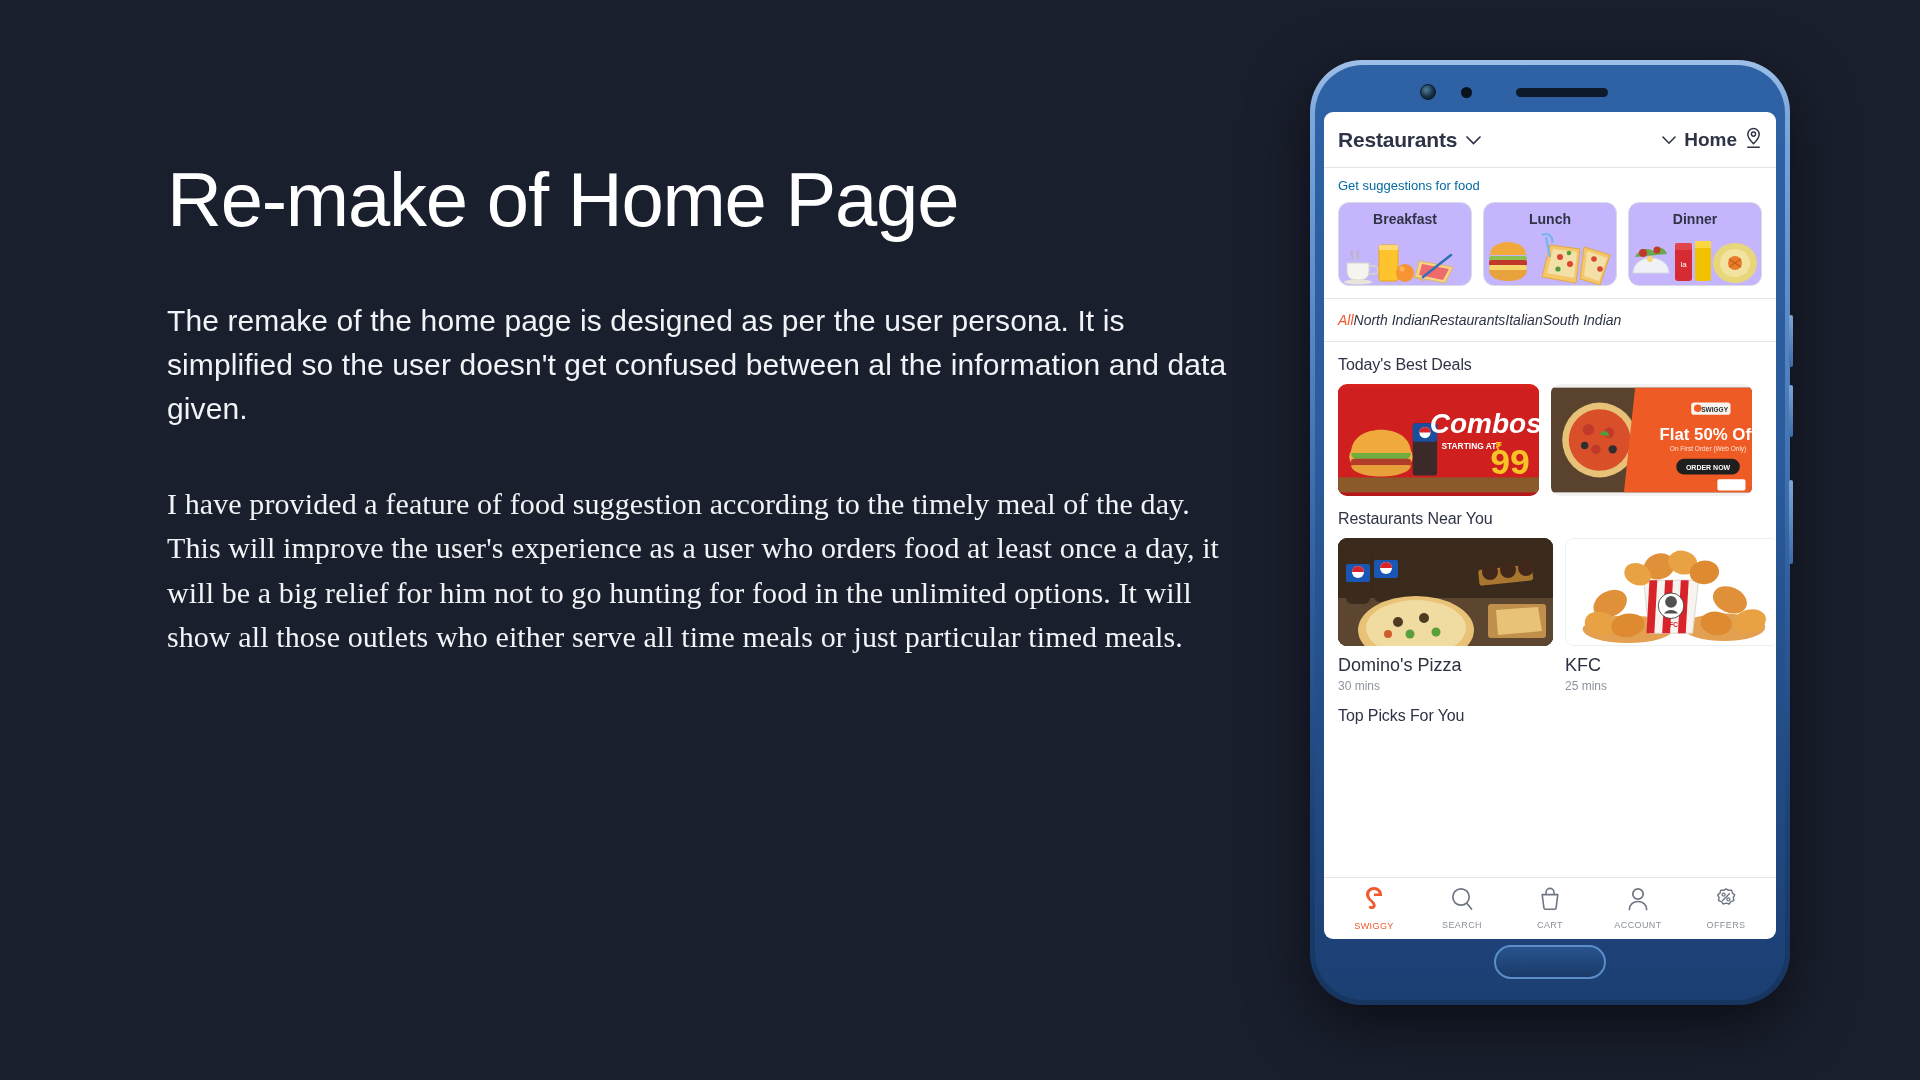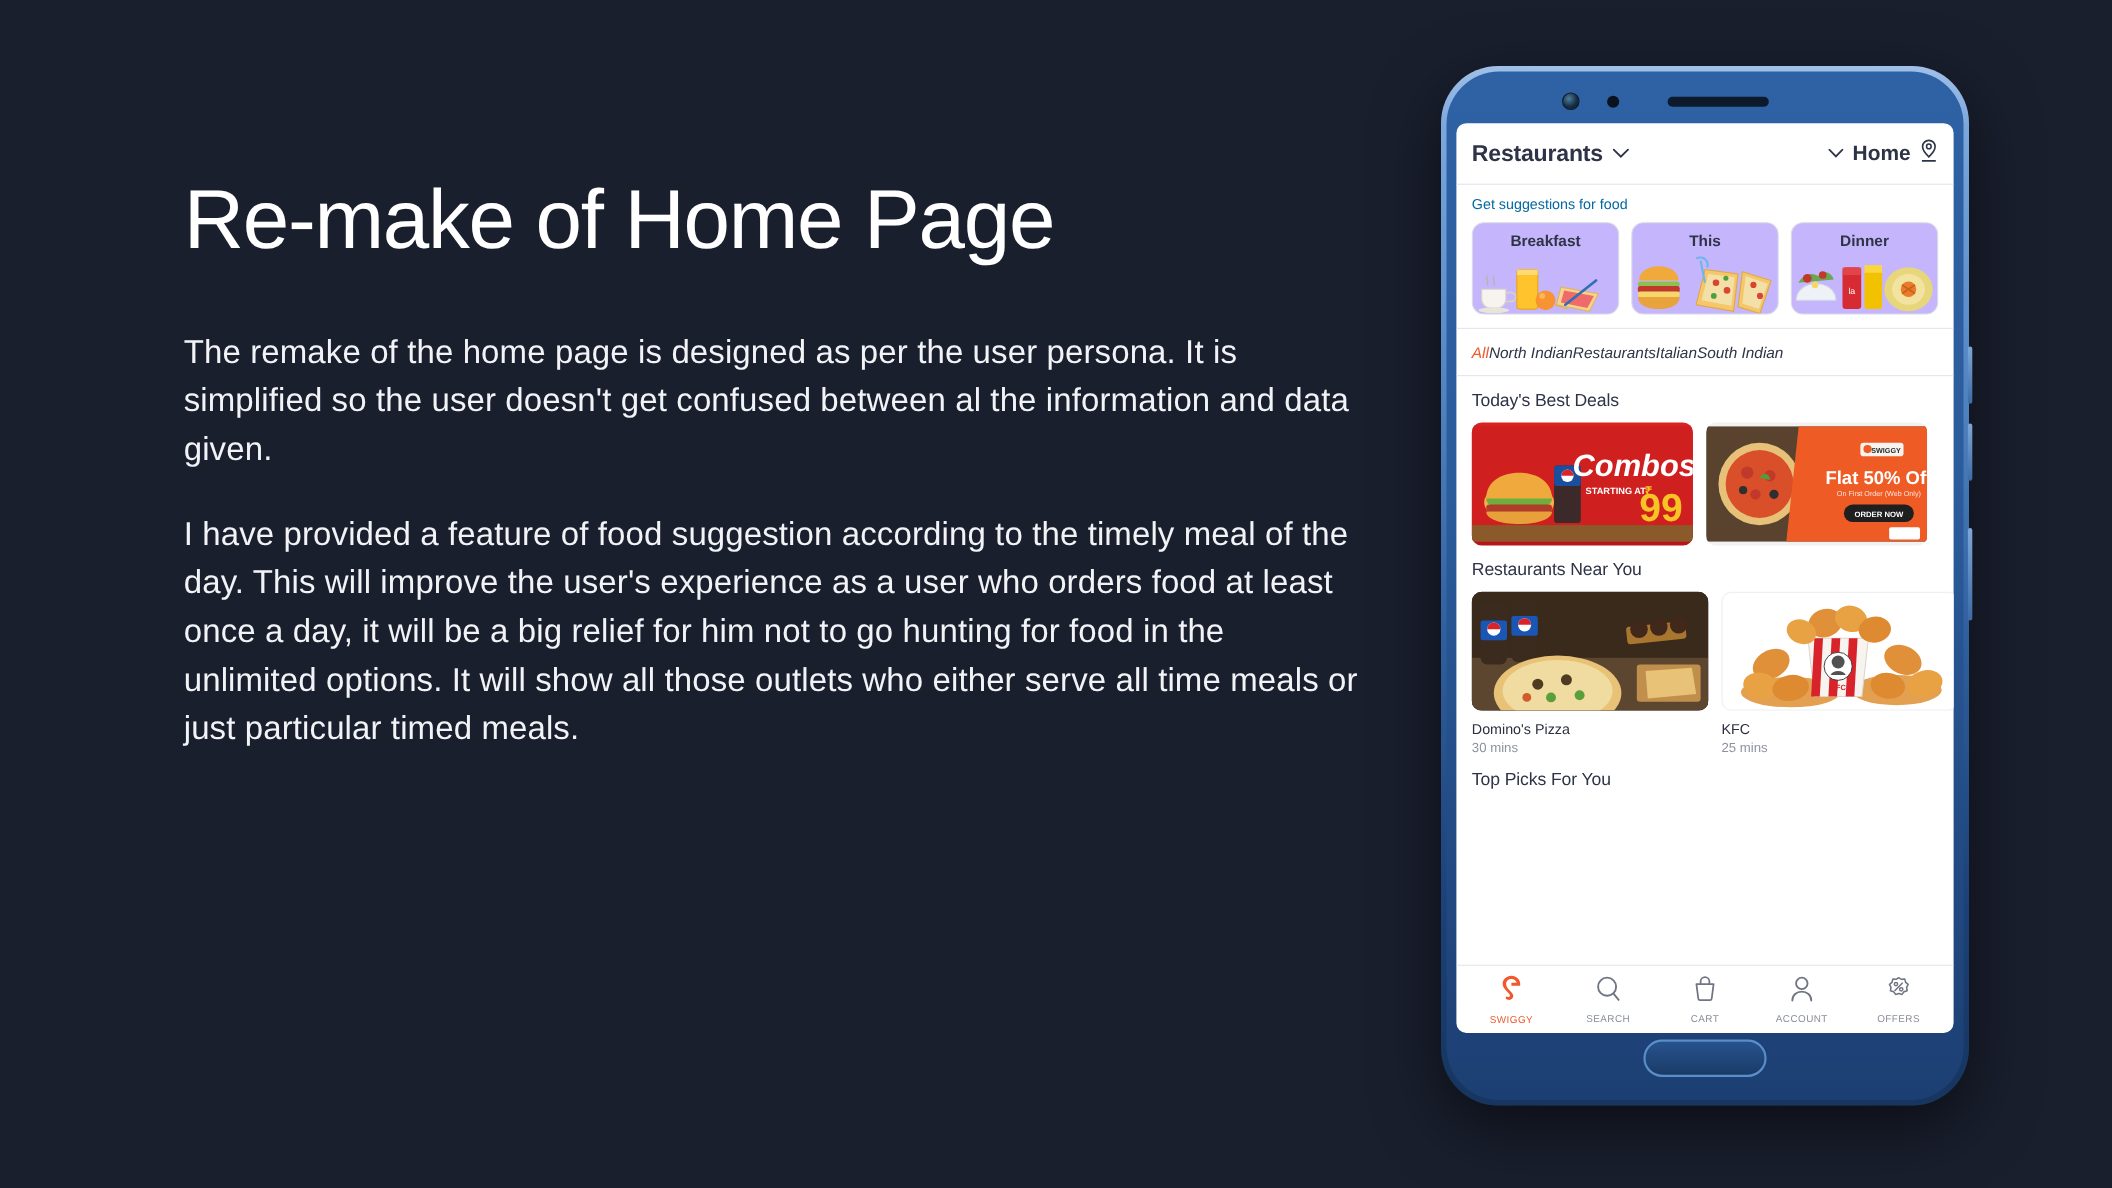--- a/index.html
+++ b/index.html
@@ -15,21 +15,21 @@
   .copy { position: absolute; left: 167px; top: 160px; width: 1090px; }
   .headline {
     font-size: 76px; font-weight: 400; color: #ffffff;
     letter-spacing: -1.2px; line-height: 1.06;
   }
   .para {
     margin-top: 58px;
     font-size: 30px; color: #f2f3f6; line-height: 1.48;
     font-weight: 400; max-width: 1075px; letter-spacing: .1px;
   }
-  .para + .para { margin-top: 32px; }
+  .para + .para { margin-top: 50px; font-family: Liberation Serif, serif; }
 
   
   .phone {
     position: absolute; left: 1310px; top: 60px;
     width: 480px; height: 945px;
     border-radius: 52px;
     background: linear-gradient(180deg,#9fc0e8 0%,#7ca7db 6%,#6f9fd6 12%,#5b8dcb 25%,#2f5f9e 55%,#1d4278 80%,#16355f 100%);
     padding: 5px;
     box-shadow: 0 20px 60px rgba(0,0,0,.55);
   }
@@ -126,21 +126,21 @@
   }
   .deal-combos { background: linear-gradient(180deg,#d8231f,#b4161a); }
   .deal-flat { background: #f2f2f2; }
 
   .rest-card { width: 215px; flex: 0 0 auto; }
   .rest-img {
     width: 215px; height: 108px; border-radius: 9px; overflow: hidden;
     position: relative; background: #2b2118;
   }
   .rest-img.white { background: #ffffff; border: 1px solid #eceef1; }
-  .rest-name { font-size: 13px; color: #2b3040; margin-top: 9px; font-weight: 500; }
+  .rest-name { font-size: 18px; color: #2b3040; margin-top: 9px; font-weight: 500; }
   .rest-time { font-size: 12px; color: #8d929e; margin-top: 3px; }
 
   
   .botnav {
     flex: 0 0 62px; border-top: 1px solid #e3e5ea;
     display: flex; align-items: center; justify-content: space-around;
     padding: 0 6px;
   }
   .nav-item { display: flex; flex-direction: column; align-items: center; gap: 5px; width: 68px; }
   .nav-label { font-size: 9px; letter-spacing: .4px; color: #8a8f9b; }
@@ -214,21 +214,21 @@
                 <circle cx="66" cy="40" r="9" fill="#f79431"></circle>
                 <circle cx="63" cy="36" r="2.6" fill="#ffb45e"></circle>
                 <path d="M80 28l34 6-8 16-30-6z" fill="#f7d48a" stroke="#e0b55f" stroke-width="1"></path>
                 <path d="M83 31l27 5-6 11-24-5z" fill="#ef6a6a"></path>
                 <path d="M112 22l-28 22" stroke="#2f6fb5" stroke-width="2.4" stroke-linecap="round"></path>
                 <path d="M74 44l12 4" stroke="#e0b55f" stroke-width="1.2"></path>
               </svg>
             </div>
 
             <div class="meal-card">
-              <div class="meal-name">This</div>
+              <div class="meal-name">Lunch</div>
               <svg class="meal-art" viewBox="0 0 130 52">
                 <path d="M6 22c0-8 8-13 18-13s18 5 18 13z" fill="#f2a93b"></path>
                 <rect x="5" y="23" width="38" height="5" rx="2.5" fill="#8cc152"></rect>
                 <rect x="5" y="27" width="38" height="6" rx="2" fill="#c0392b"></rect>
                 <rect x="5" y="32" width="38" height="5" rx="2" fill="#f5d76e"></rect>
                 <path d="M5 37h38c0 7-8 11-19 11S5 44 5 37z" fill="#e8a33d"></path>
                 <path d="M66 12l30 4-4 34-34-6z" fill="#f6c76a" stroke="#e0a93f" stroke-width="1"></path>
                 <path d="M69 16l24 3-3 26-27-5z" fill="#f2e0a8"></path>
                 <circle cx="76" cy="24" r="3" fill="#d9452f"></circle>
                 <circle cx="86" cy="31" r="3" fill="#d9452f"></circle>

